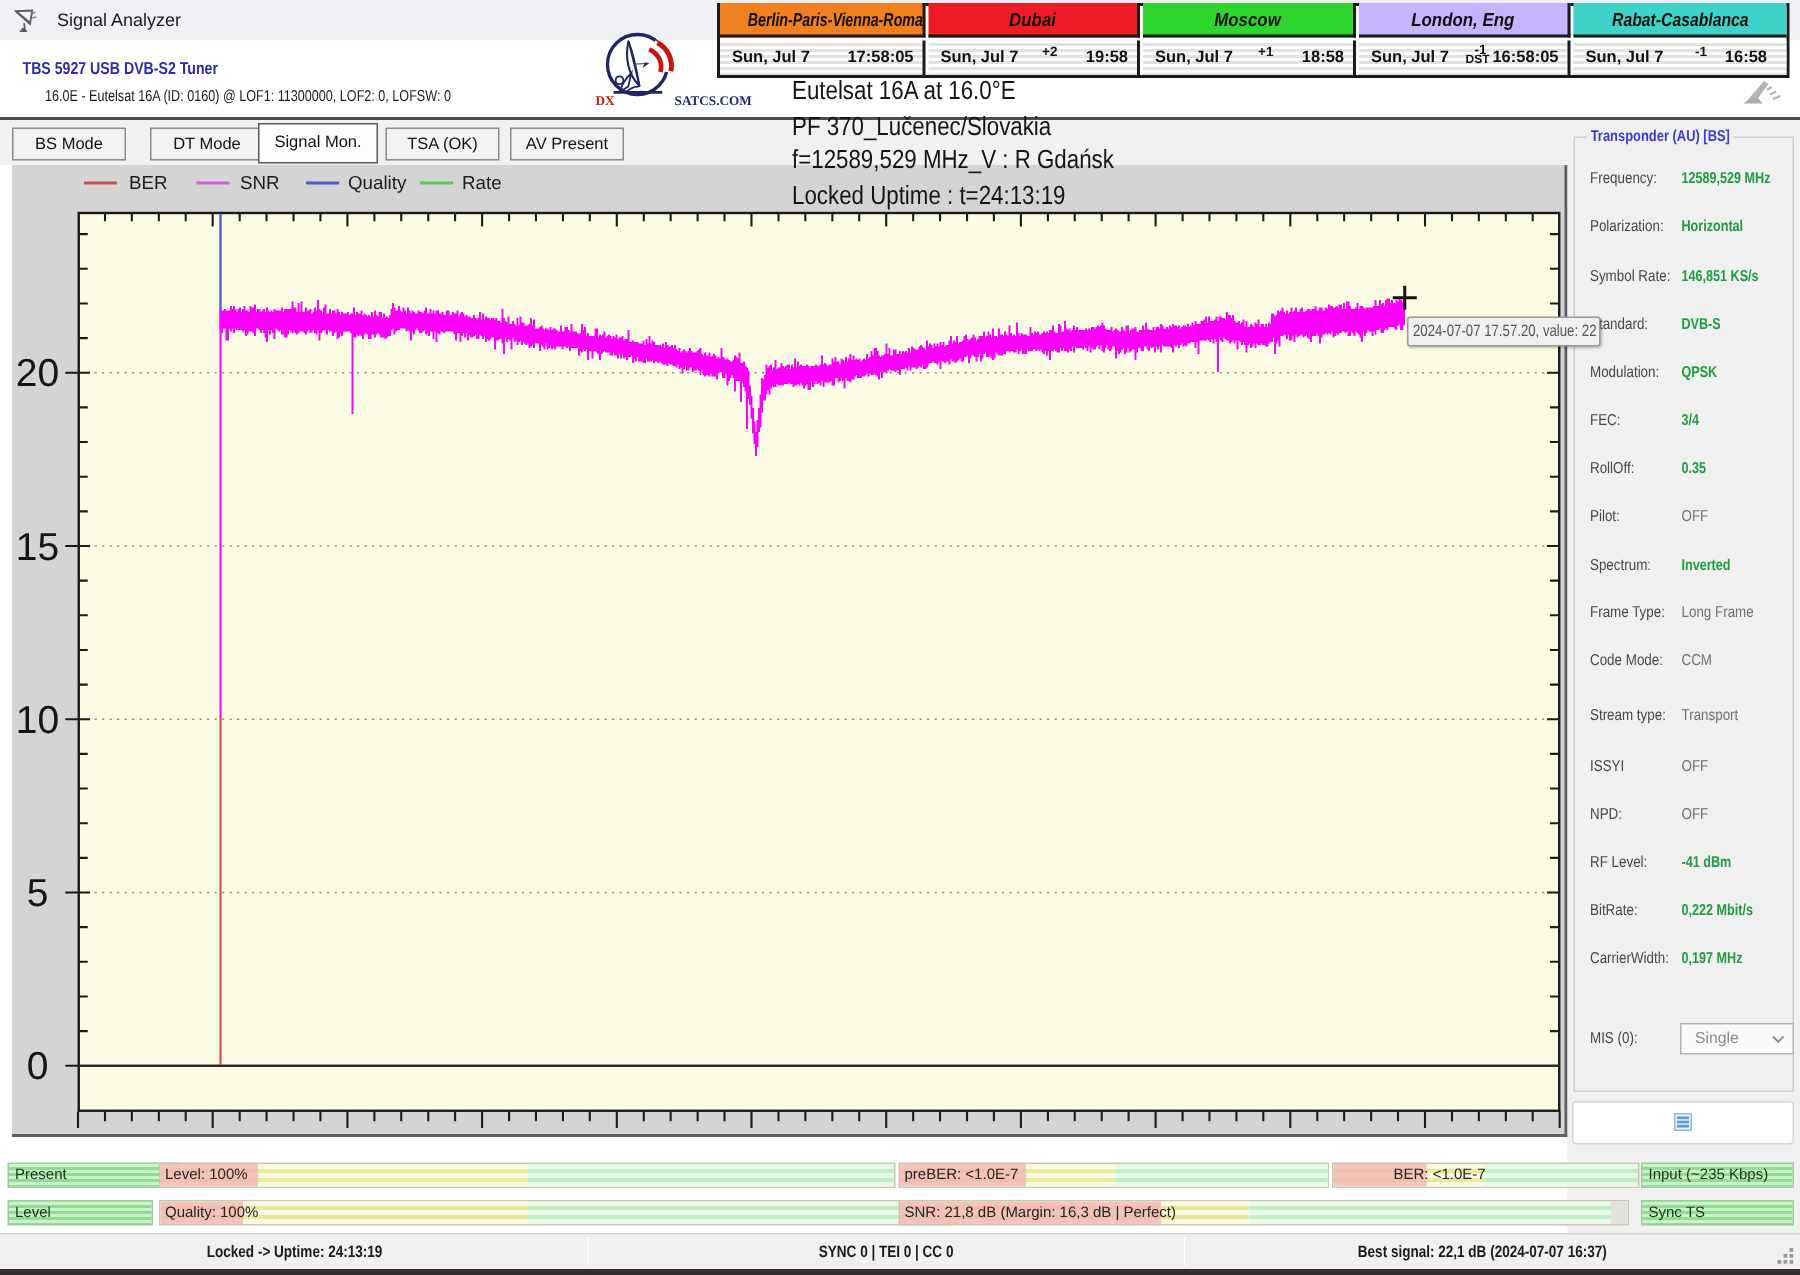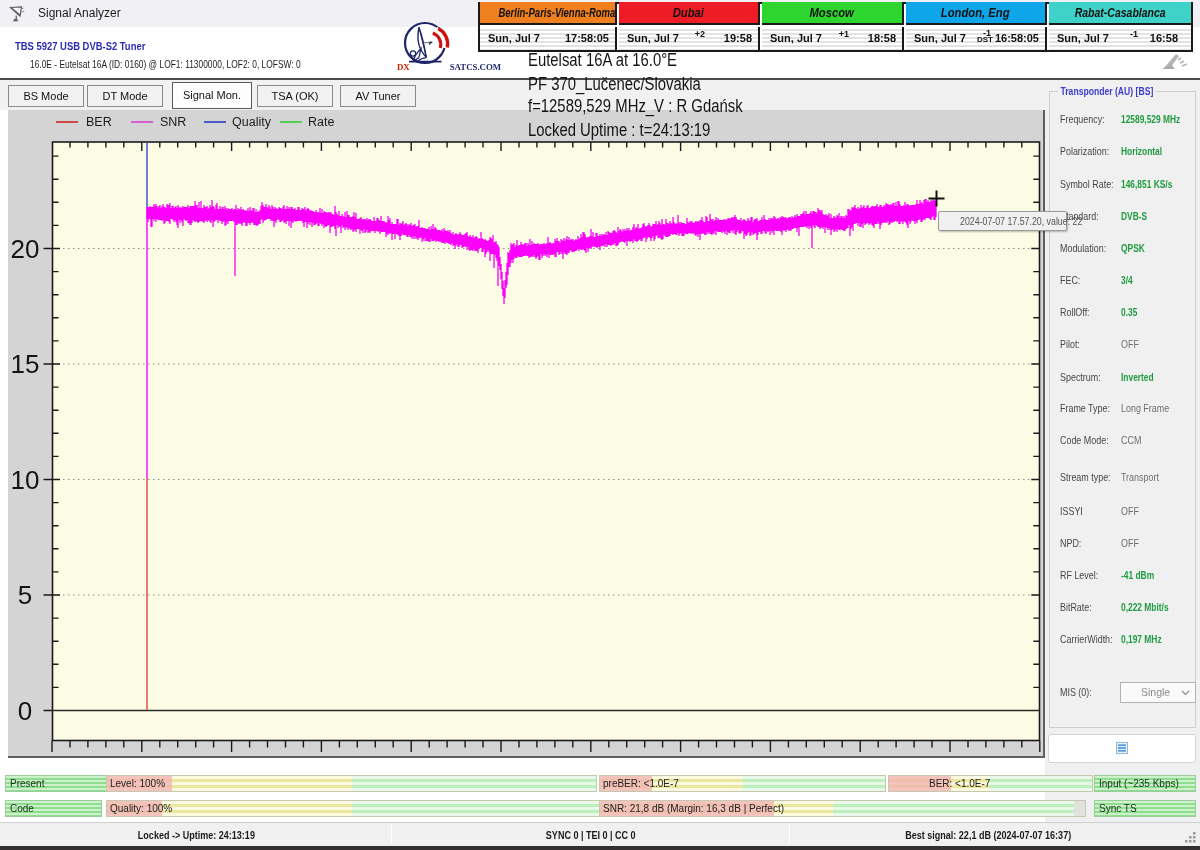--- a/index.html
+++ b/index.html
@@ -48,21 +48,21 @@
 .ctime { position:absolute; top:27px; height:23px; border-right:2px solid #1a1a1a; z-index:4; background:
   repeating-linear-gradient(180deg,#ffffff 0 2px,#e2e2e2 2px 4px);
   font-size:11px; font-weight:bold; color:#111; line-height:23px; }
 .ctime .d { position:absolute; left:8px; top:0; }
 .ctime .t { position:absolute; right:6px; top:0; }
 .ctime .off { position:absolute; top:1px; font-size:9px; font-weight:bold; line-height:9px; }
 
 .ovl { position:absolute; left:528px; font-size:17.5px; color:#141414; transform:scaleX(0.85); transform-origin:0 0; white-space:nowrap; }
 
 #tooltip { left:938px; top:211px; width:129px; height:20px; background:#f0f0f0; border:1px solid #9a9a9a; border-radius:2px; box-shadow:1px 1px 2px rgba(0,0,0,0.25); font-size:11px; color:#555; line-height:18px; text-align:center; white-space:nowrap; z-index:7; }
-#tooltip { text-align:left; padding-left:21px; }
+#tooltip { text-align:left; padding-left:3px; }
 #tooltip span { display:inline-block; transform:scaleX(0.8); transform-origin:0 50%; }
 </style>
 </head>
 <body>
 <div class="abs" id="titlebar"></div>
 <div class="abs" id="titletext">Signal Analyzer</div>
 <svg class="abs" style="left:8px;top:5px;z-index:6;" width="17" height="17" viewBox="0 0 17 17">
   <path d="M2.5 2.5 L13.5 2 L12 11 Z" fill="#f4f4f8" stroke="#5a5a68" stroke-width="1.2"></path>
   <path d="M3 2.8 L12.3 10.2" stroke="#5a5a68" stroke-width="1.1"></path>
   <path d="M7 13.5 l-2.2 2.8 h5.5 l-1.6-2.8 z" fill="#5a5a68"></path>
@@ -88,24 +88,24 @@
   <path d="M4 16 L16 2 L19 4 L10 16 Z" fill="#9a9a9a"></path>
   <path d="M2 17 h13 l-4 -5 z" fill="#8f8f8f"></path>
   <path d="M18 8 l3 -2 M20 11 l4 -2 M22 14 l5 -2" stroke="#9a9a9a" stroke-width="1.6"></path>
 </svg>
 <div class="abs" id="whitearea"></div>
 <div class="abs" id="tbstitle">TBS 5927 USB DVB-S2 Tuner</div>
 <div class="abs" id="tbssub">16.0E - Eutelsat 16A (ID: 0160) @ LOF1: 11300000, LOF2: 0, LOFSW: 0</div>
 <div class="abs" id="hline"></div>
 <div class="abs" id="tabstrip"></div>
 <div class="tab" style="left:8px;">BS Mode</div>
-<div class="tab" style="left:87px;">DT Mode</div>
+<div class="tab" style="left:100px;">DT Mode</div>
 <div class="tab active" style="left:172px;width:80px;">Signal Mon.</div>
 <div class="tab" style="left:257px;">TSA (OK)</div>
-<div class="tab" style="left:340px;">AV Tuner</div>
+<div class="tab" style="left:340px;">AV Present</div>
 <div class="abs" id="panel"></div>
 
 <div class="leg-line" style="left:56px; background:#cd4a4a;"></div>
 <div class="leg-text" style="left:86px;">BER</div>
 <div class="leg-line" style="left:131px; background:#d45fd4;"></div>
 <div class="leg-text" style="left:160px;">SNR</div>
 <div class="leg-line" style="left:204px; background:#4a5acd;"></div>
 <div class="leg-text" style="left:232px;">Quality</div>
 <div class="leg-line" style="left:280px; background:#55cc55;"></div>
 <div class="leg-text" style="left:308px;">Rate</div>
@@ -164,21 +164,21 @@
 <div class="rvalg" style="top:505px;">OFF</div>
 <div class="rlabel" style="top:537px;">NPD:</div>
 <div class="rvalg" style="top:537px;">OFF</div>
 <div class="rlabel" style="top:569px;">RF Level:</div>
 <div class="rval" style="top:569px;">-41 dBm</div>
 <div class="rlabel" style="top:601px;">BitRate:</div>
 <div class="rval" style="top:601px;">0,222 Mbit/s</div>
 <div class="rlabel" style="top:633px;">CarrierWidth:</div>
 <div class="rval" style="top:633px;">0,197 MHz</div>
 <div class="rlabel" style="top:686px;">MIS (0):</div>
-<div class="abs" style="left:1120px;top:682px;width:76px;height:21px;background:#fafafa;border:1px solid #b2b2b2;font-size:10.5px;color:#8a8a8a;line-height:19px;padding-left:20px;">Single<svg style="position:absolute;right:5px;top:7px;" width="9" height="6" viewBox="0 0 9 6">
+<div class="abs" style="left:1120px;top:682px;width:76px;height:21px;background:#fafafa;border:1px solid #b2b2b2;font-size:10.5px;color:#8a8a8a;line-height:19px;padding-left:9px;">Single<svg style="position:absolute;right:5px;top:7px;" width="9" height="6" viewBox="0 0 9 6">
       <path d="M1 1l3.5 3.5L8 1" stroke="#8a8a8a" stroke-width="1.2" fill="none"></path>
     </svg></div>
 <div class="abs" style="left:1048px;top:734px;width:148px;height:29px;background:#ffffff;border:1px solid #d4d4d4;border-radius:3px;"></div>
 <svg class="abs" style="left:1116px;top:742px;" width="12" height="12" viewBox="0 0 12 12">
     <rect x="0.5" y="0.5" width="11" height="11" fill="#eaf3fb" stroke="#90b8d8" stroke-width="1"></rect>
     <rect x="2" y="2.3" width="8" height="1.8" fill="#5b9bd5"></rect>
     <rect x="2" y="5.1" width="8" height="1.8" fill="#5b9bd5"></rect>
     <rect x="2" y="7.9" width="8" height="1.8" fill="#5b9bd5"></rect>
   </svg>
 
@@ -193,57 +193,57 @@
     <span class="d">Sun, Jul 7</span>
     <span class="t">19:58</span>
     <span class="off" style="right:53px;top:3px;">+2</span>
   </div>
 <div class="chead" style="left:762px;width:142px;background:#2ed52e;"><span>Moscow</span></div>
 <div class="ctime" style="left:762px;width:142px;">
     <span class="d">Sun, Jul 7</span>
     <span class="t">18:58</span>
     <span class="off" style="right:53px;top:3px;">+1</span>
   </div>
-<div class="chead" style="left:906px;width:141px;background:#0ea5e9;"><span>London, Eng</span></div>
+<div class="chead" style="left:906px;width:141px;background:#c4b5fd;"><span>London, Eng</span></div>
 <div class="ctime" style="left:906px;width:141px;">
     <span class="d">Sun, Jul 7</span>
     <span class="t">16:58:05</span>
     <span class="off" style="right:54px;top:2px;">-1</span>
     <span style="position:absolute;right:52px;top:9px;font-size:8px;font-weight:bold;line-height:8px;">DST</span>
   </div>
 <div class="chead" style="left:1049px;width:142px;background:#3ed2c8; border-right:none;"><span style="transform:scaleX(0.84);">Rabat-Casablanca</span></div>
 <div class="ctime" style="left:1049px;width:142px; border-right:none;">
     <span class="d">Sun, Jul 7</span>
     <span class="t" style="right:13px;">16:58</span>
     <span class="off" style="right:53px;top:3px;">-1</span>
   </div>
 
 <div class="ovl" style="top:50px;">Eutelsat 16A at 16.0°E</div>
 <div class="ovl" style="top:74px;">PF 370_Lučenec/Slovakia</div>
 <div class="ovl" style="top:96px;">f=12589,529 MHz_V : R Gdańsk</div>
 <div class="ovl" style="top:120px;">Locked Uptime : t=24:13:19</div>
 
 <div class="greenbox" style="left:5px;top:775px;width:116px;">Present</div>
-<div class="greenbox" style="left:5px;top:800px;width:97px;">Code</div>
+<div class="greenbox" style="left:5px;top:800px;width:97px;">Level</div>
 <div class="greenbox" style="left:1094px;top:775px;width:102px;">Input (~235 Kbps)</div>
 <div class="greenbox" style="left:1094px;top:800px;width:102px;">Sync TS</div>
 <div class="bar" style="left:106px;top:775px;width:491px;">
     <div style="position:absolute;left:0;top:0;bottom:0;width:245px;background:repeating-linear-gradient(180deg,#fafae0 0 3px,#ece79e 3px 6px);"></div>
     <div style="position:absolute;left:245px;top:0;bottom:0;right:0;background:repeating-linear-gradient(180deg,#e9f9e9 0 3px,#bfeebf 3px 6px);"></div>
     <div class="lbl" style="width:65px;background:rgba(240,176,176,0.75);">Level: 100%</div>
   </div>
 <div class="bar" style="left:106px;top:800px;width:529px;">
     <div style="position:absolute;left:0;top:0;bottom:0;width:245px;background:repeating-linear-gradient(180deg,#fafae0 0 3px,#ece79e 3px 6px);"></div>
     <div style="position:absolute;left:245px;top:0;bottom:0;right:0;background:repeating-linear-gradient(180deg,#e9f9e9 0 3px,#bfeebf 3px 6px);"></div>
     <div class="lbl" style="width:55px;background:rgba(240,176,176,0.75);">Quality: 100%</div>
   </div>
 <div class="bar" style="left:599px;top:775px;width:287px;">
     <div style="position:absolute;left:0;top:0;bottom:0;width:143px;background:repeating-linear-gradient(180deg,#fafae0 0 3px,#ece79e 3px 6px);"></div>
     <div style="position:absolute;left:143px;top:0;bottom:0;right:0;background:repeating-linear-gradient(180deg,#e9f9e9 0 3px,#bfeebf 3px 6px);"></div>
-    <div class="lbl" style="width:52px;background:rgba(240,176,176,0.75);">preBER: &lt;1.0E-7</div>
+    <div class="lbl" style="width:84px;background:rgba(240,176,176,0.75);">preBER: &lt;1.0E-7</div>
   </div>
 <div class="bar" style="left:888px;top:775px;width:205px;">
     <div style="position:absolute;left:0;top:0;bottom:0;width:100px;background:repeating-linear-gradient(180deg,#fafae0 0 3px,#ece79e 3px 6px);"></div>
     <div style="position:absolute;left:100px;top:0;bottom:0;right:0;background:repeating-linear-gradient(180deg,#e9f9e9 0 3px,#bfeebf 3px 6px);"></div>
     <div class="lbl" style="width:62px;background:rgba(240,176,176,0.75);padding-left:40px;">BER: &lt;1.0E-7</div>
   </div>
 <div class="bar" style="left:599px;top:800px;width:487px;">
     <div style="position:absolute;left:0;top:0;bottom:0;width:233px;background:repeating-linear-gradient(180deg,#fafae0 0 3px,#ece79e 3px 6px);"></div>
     <div style="position:absolute;left:233px;top:0;bottom:0;right:0;background:repeating-linear-gradient(180deg,#e9f9e9 0 3px,#bfeebf 3px 6px);"></div>
     <div class="lbl" style="width:174px;background:rgba(240,176,176,0.75);">SNR: 21,8 dB (Margin: 16,3 dB | Perfect)</div>

